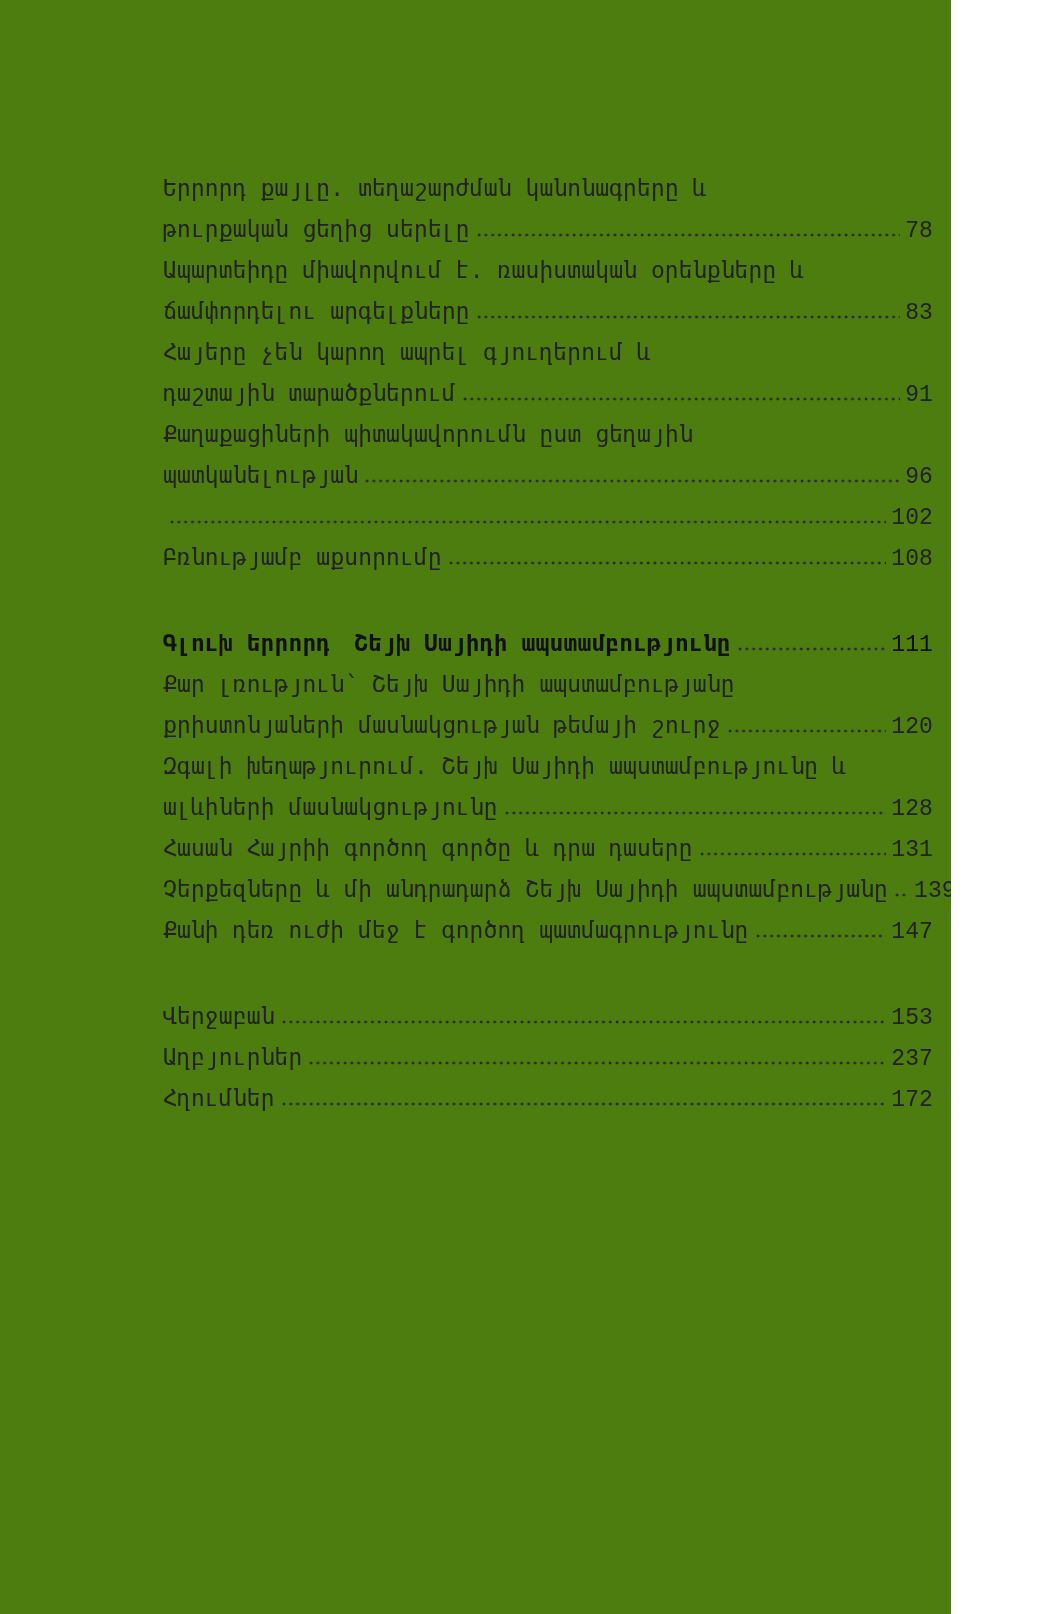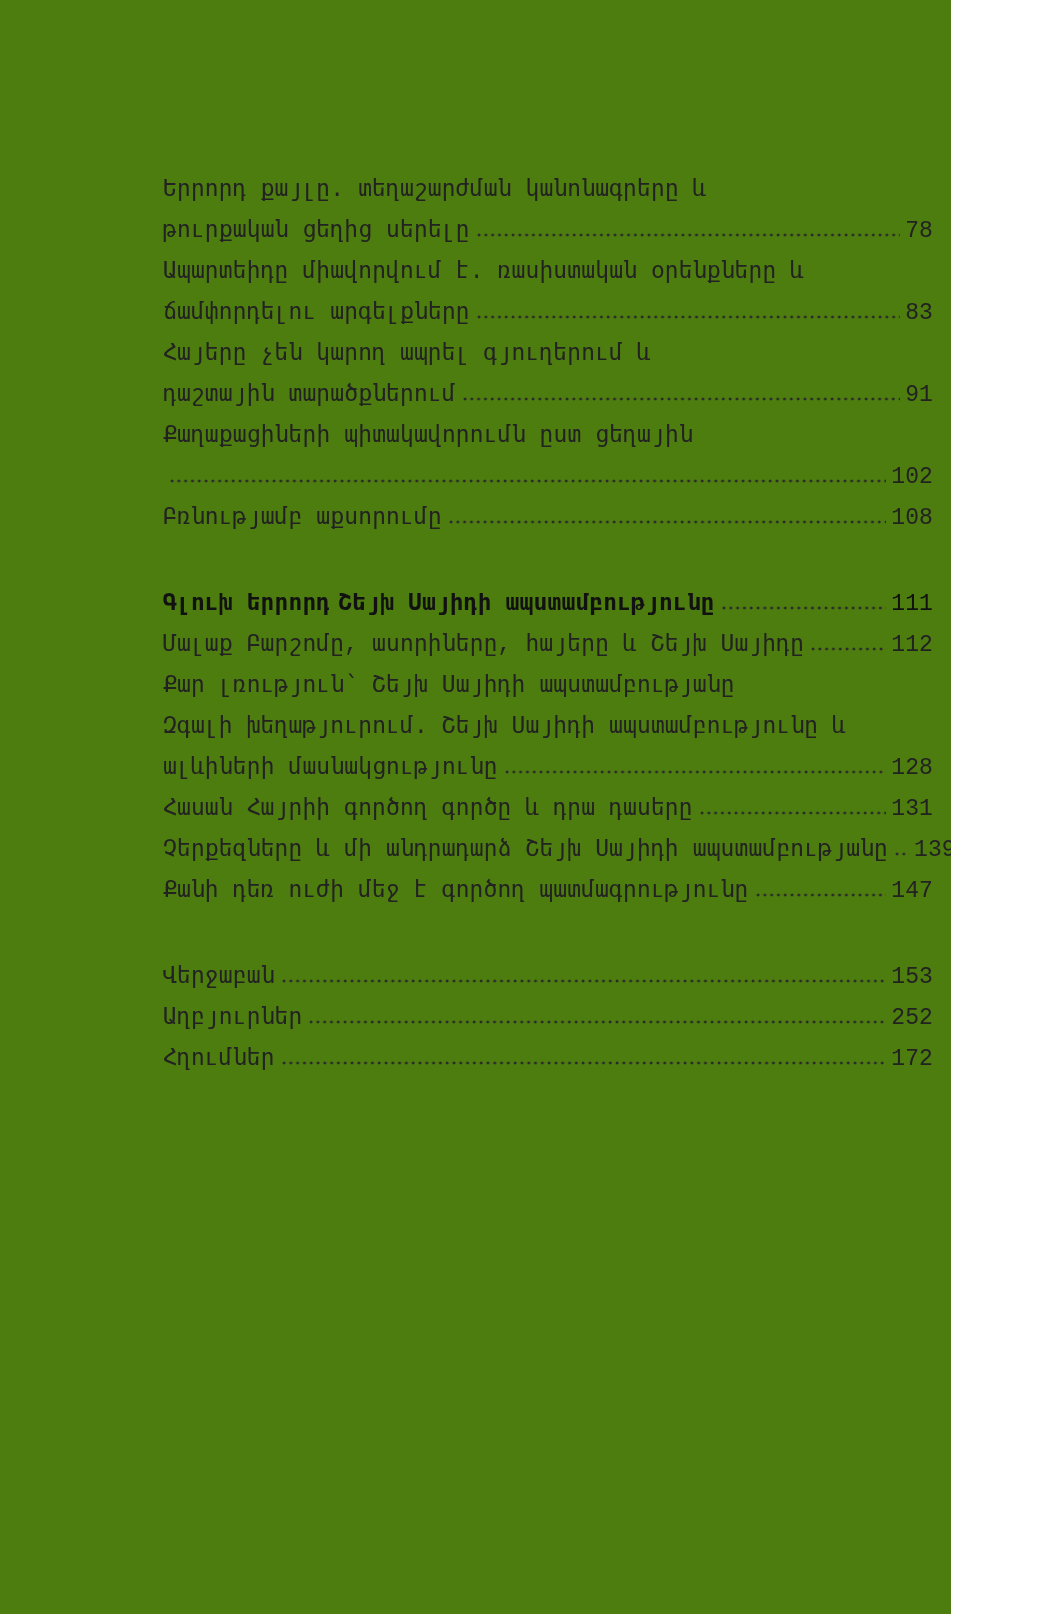--- a/index.html
+++ b/index.html
@@ -31,21 +31,21 @@
     line-height: 41px;
     font-size: 23px;
     letter-spacing: 0.1px;
     white-space: nowrap;
   }
   .toc-row--bold {
     font-weight: bold;
     color: #111111;
   }
   .chapter-label {
-    margin-right: 8px;
+    margin-right: 24px;
   }
   .row-text {
     flex: 0 0 auto;
   }
   .leader {
     flex: 1 1 auto;
     min-width: 14px;
     height: 4px;
     margin: 0 2px 0 7px;
     align-self: baseline;
@@ -93,43 +93,48 @@
         </div>
         <div class="toc-row">
           <span class="row-text">դաշտային տարածքներում</span>
           <span class="leader"></span>
           <span class="page-num">91</span>
         </div>
         <div class="toc-row">
           <span class="row-text">Քաղաքացիների պիտակավորումն ըստ ցեղային</span>
         </div>
         <div class="toc-row">
+          <span class="row-text">պատկանելության</span>
+          <span class="leader"></span>
+          <span class="page-num">96</span>
+        </div>
+        <div class="toc-row">
           <span class="leader"></span>
           <span class="page-num">102</span>
         </div>
         <div class="toc-row">
           <span class="row-text">Բռնությամբ աքսորումը</span>
           <span class="leader"></span>
           <span class="page-num">108</span>
         </div>
       </section>
       <section class="toc-section">
         <div class="toc-row toc-row--bold">
           <span class="chapter-label">Գլուխ երրորդ</span>
           <span class="row-text">Շեյխ Սայիդի ապստամբությունը</span>
           <span class="leader"></span>
           <span class="page-num">111</span>
         </div>
         <div class="toc-row">
-          <span class="row-text">Մալաք Բարշոմը, ասորիները, հայերը և Շեյխ Սայիդը</span>
-          <span class="leader"></span>
-          <span class="page-num">112</span>
+          <span class="row-text">Քար լռություն՝ Շեյխ Սայիդի ապստամբությանը</span>
         </div>
         <div class="toc-row">
-          <span class="row-text">Քար լռություն՝ Շեյխ Սայիդի ապստամբությանը</span>
+          <span class="row-text">քրիստոնյաների մասնակցության թեմայի շուրջ</span>
+          <span class="leader"></span>
+          <span class="page-num">120</span>
         </div>
         <div class="toc-row">
           <span class="row-text">Զգալի խեղաթյուրում. Շեյխ Սայիդի ապստամբությունը և</span>
         </div>
         <div class="toc-row">
           <span class="row-text">ալևիների մասնակցությունը</span>
           <span class="leader"></span>
           <span class="page-num">128</span>
         </div>
         <div class="toc-row">
@@ -150,21 +155,21 @@
       </section>
       <section class="toc-section">
         <div class="toc-row">
           <span class="row-text">Վերջաբան</span>
           <span class="leader"></span>
           <span class="page-num">153</span>
         </div>
         <div class="toc-row">
           <span class="row-text">Աղբյուրներ</span>
           <span class="leader"></span>
-          <span class="page-num">252</span>
+          <span class="page-num">237</span>
         </div>
         <div class="toc-row">
           <span class="row-text">Հղումներ</span>
           <span class="leader"></span>
           <span class="page-num">172</span>
         </div>
       </section>
     </main>
 </div>
 

